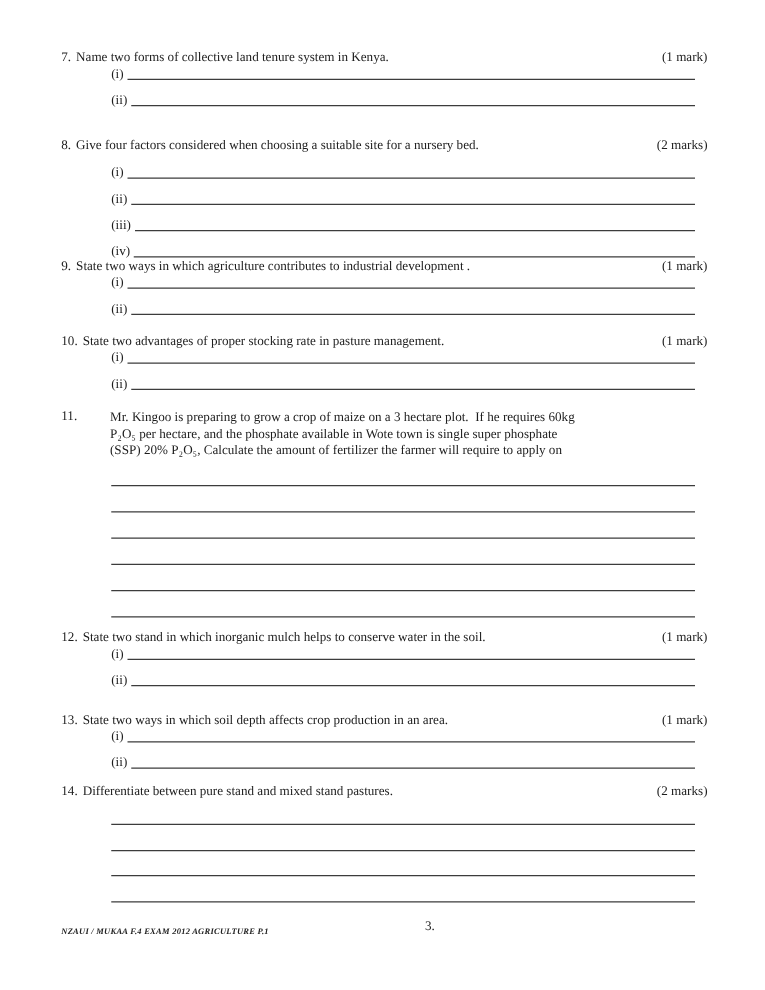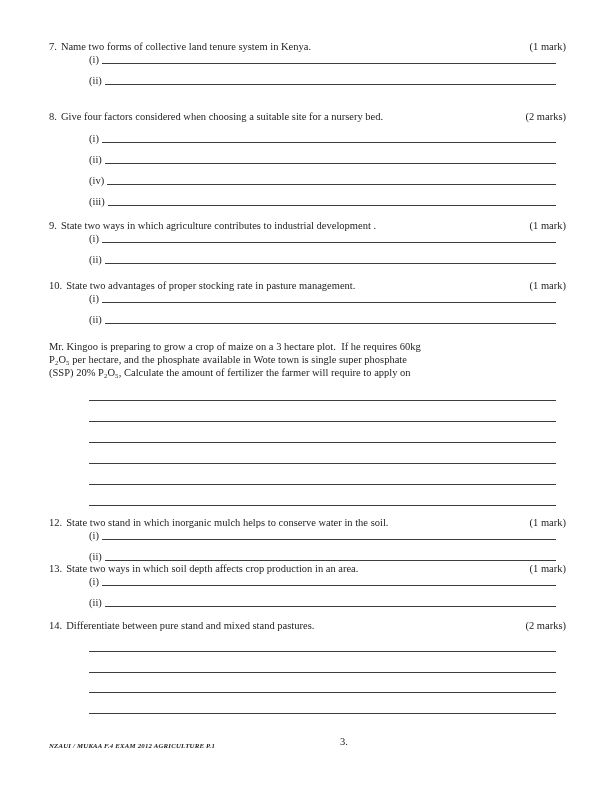--- a/index.html
+++ b/index.html
@@ -16,25 +16,25 @@
   .q-head{display:flex;line-height:13px;}
   .q-text{flex:1;}
   .q-num{margin-right:4px;}
   .q-marks{white-space:nowrap;margin-left:8px;}
   .ans-row{display:flex;align-items:flex-end;height:21px;margin-left:40px;margin-right:10px;}
   .ans-row.first{height:12px;}
   .ans-row.first-tall{height:21px;}
   .ans-label{padding-right:3px;line-height:11px;}
   .ans-rule{flex:1;border-bottom:1px solid #3c3c3c;margin-bottom:1px;}
   .q8{margin-top:24px;}
-  .q9{margin-top:12px;}
+  .q9{margin-top:0;}
   .q10{margin-top:14px;}
   .q11{margin-top:15px;}
   .q12{margin-top:10px;}
-  .q13{margin-top:0;}
+  .q13{margin-top:20px;}
   .q14{margin-top:11px;}
   .q11-wrap{display:flex;}
   .q11-num{width:39px;flex:0 0 39px;}
   .q11-body{flex:1;line-height:13.2px;}
   .q11-line{white-space:pre-wrap;}
   .q11-last{display:flex;justify-content:space-between;}
   .work-row{height:20px;margin-left:40px;margin-right:10px;border-bottom:1px solid #3c3c3c;}
   .q14 .work-row{height:19.5px;}
   .footer-ref{
     position:absolute;left:49px;top:742px;
@@ -75,25 +75,25 @@
       </div>
       <div class="ans-row first-tall">
         <span class="ans-label">(i)</span>
         <span class="ans-rule"></span>
       </div>
       <div class="ans-row">
         <span class="ans-label">(ii)</span>
         <span class="ans-rule"></span>
       </div>
       <div class="ans-row">
+        <span class="ans-label">(iii)</span>
+        <span class="ans-rule"></span>
+      </div>
+      <div class="ans-row">
         <span class="ans-label">(iv)</span>
-        <span class="ans-rule"></span>
-      </div>
-      <div class="ans-row">
-        <span class="ans-label">(iii)</span>
         <span class="ans-rule"></span>
       </div>
     </div>
 
     <div class="q9">
       <div class="q-head">
         <div class="q-text">
           <span class="q-num">9.</span><span>State two ways in which agriculture contributes to industrial development .</span>
         </div>
         <div class="q-marks">(1 mark)</div>
@@ -120,20 +120,21 @@
         <span class="ans-rule"></span>
       </div>
       <div class="ans-row">
         <span class="ans-label">(ii)</span>
         <span class="ans-rule"></span>
       </div>
     </div>
 
     <div class="q11">
       <div class="q11-wrap">
+        <div class="q11-num">11.</div>
         <div class="q11-body">
           <div class="q11-line">Mr. Kingoo is preparing to grow a crop of maize on a 3 hectare plot.  If he requires 60kg</div>
           <div class="q11-line">P₂O₅ per hectare, and the phosphate available in Wote town is single super phosphate</div>
           <div class="q11-line">(SSP) 20% P₂O₅, Calculate the amount of fertilizer the farmer will require to apply on</div>
         </div>
       </div>
       <div>
         <div class="work-row"></div>
         <div class="work-row"></div>
         <div class="work-row"></div>

